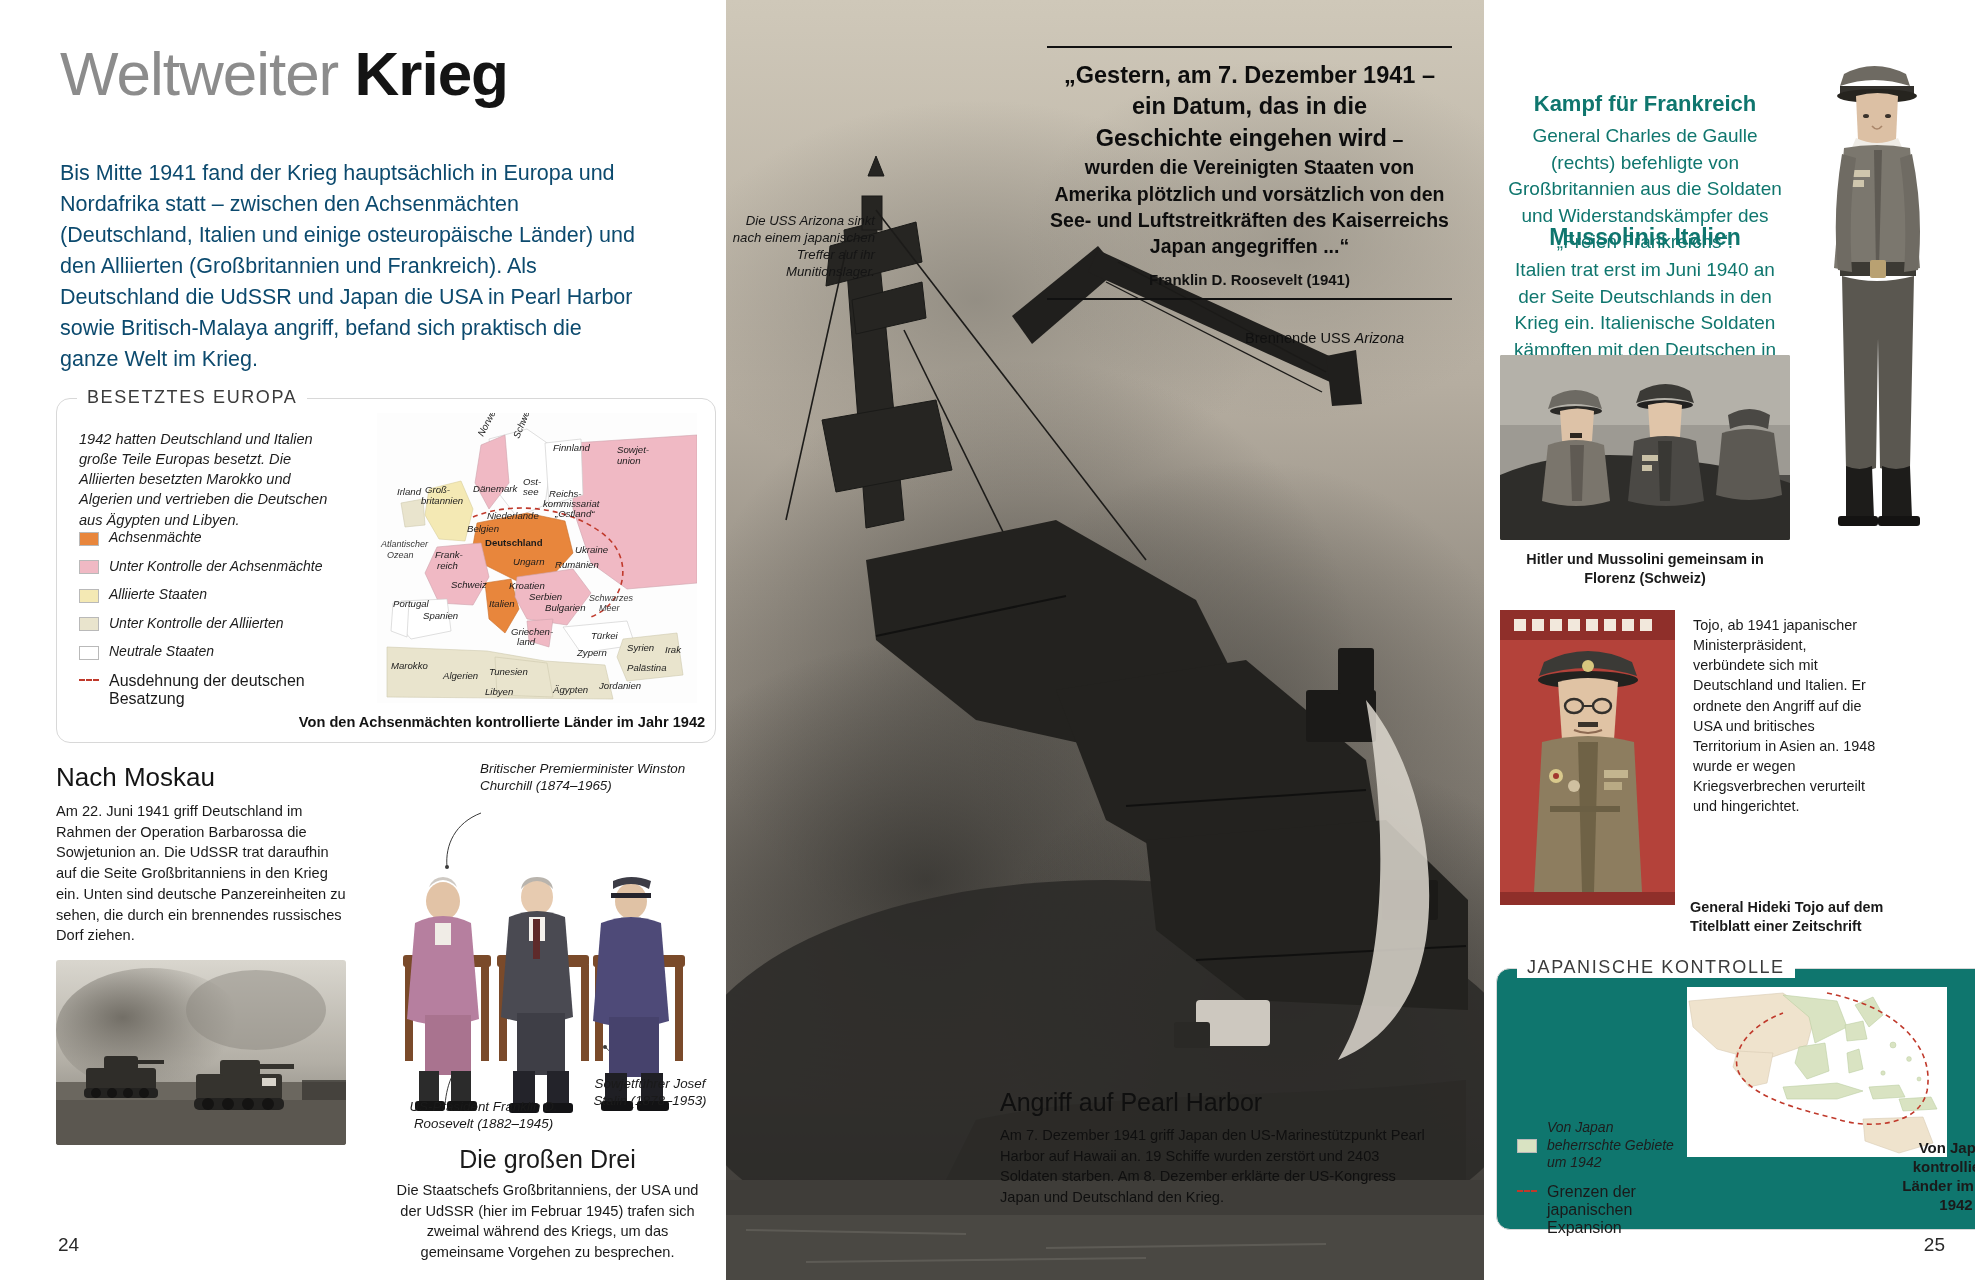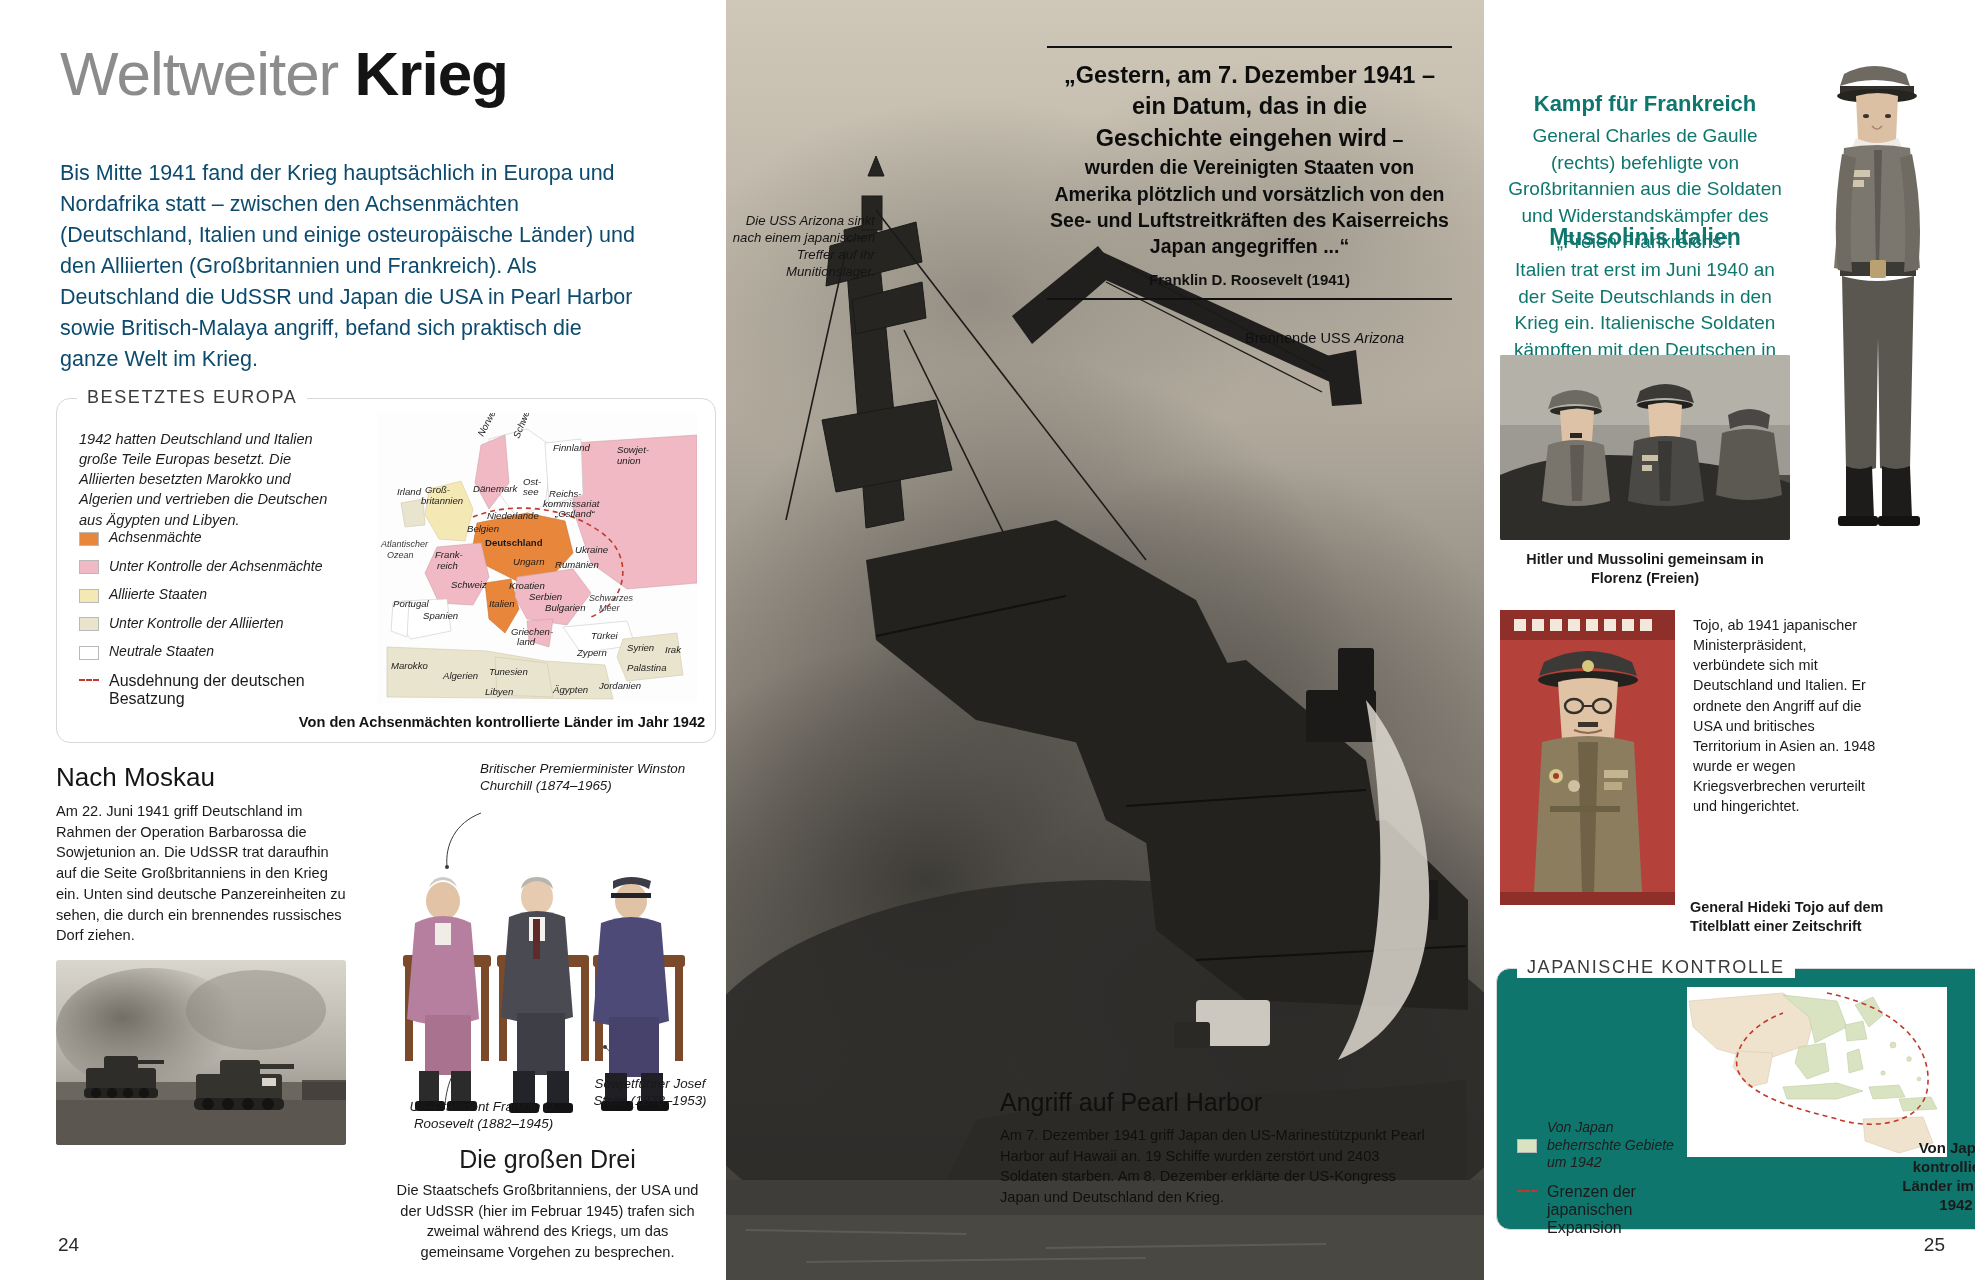--- a/index.html
+++ b/index.html
@@ -567,21 +567,21 @@
         <g fill="#c9c0a6">
             <rect x="142" y="100" width="16" height="6"></rect>
             <rect x="142" y="110" width="10" height="6"></rect>
           </g>
       </g>
 
       <path d="M228,60 q22,-12 42,0 l-2,14 q-20,-8 -38,0z" fill="#4a4844"></path>
       <path d="M222,78 q26,-8 52,0 l8,62 q-32,10 -66,0z" fill="#5c5953"></path>
     </svg>
   </div>
-  <div class="cap-hm">Hitler und Mussolini gemeinsam in Florenz (Freien)</div>
+  <div class="cap-hm">Hitler und Mussolini gemeinsam in Florenz (Schweiz)</div>
 
   <div class="tojo-photo">
     <svg viewBox="0 0 175 295" preserveAspectRatio="none" style="width:100%;height:100%;display:block">
       <rect width="175" height="295" fill="#b4423a"></rect>
       <rect x="0" y="0" width="175" height="30" fill="#8f2f2a"></rect>
       <g fill="#f2e8dc">
         <rect x="14" y="9" width="12" height="12"></rect>
           <rect x="32" y="9" width="12" height="12"></rect>
         <rect x="50" y="9" width="12" height="12"></rect>
           <rect x="68" y="9" width="12" height="12"></rect>

